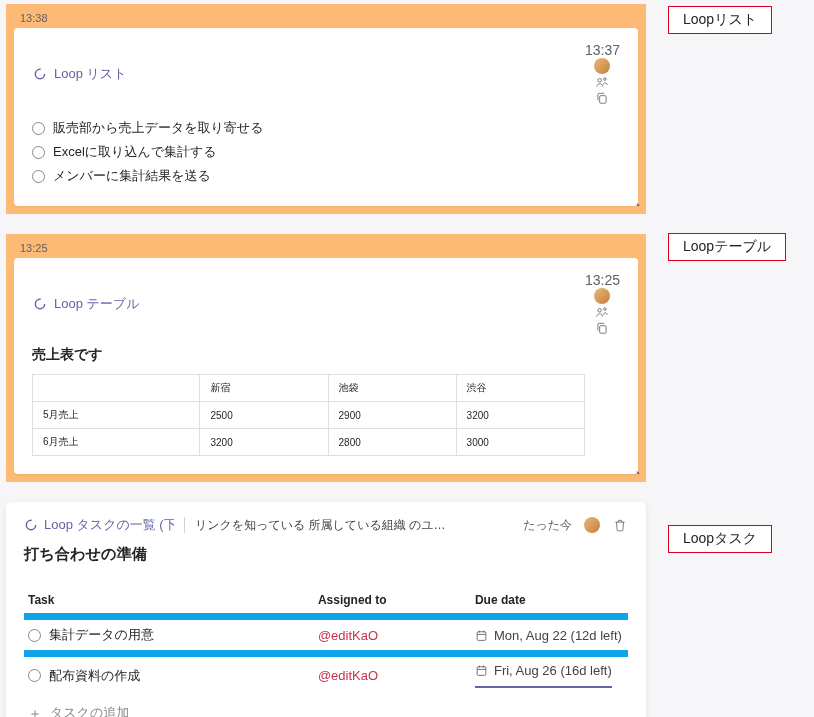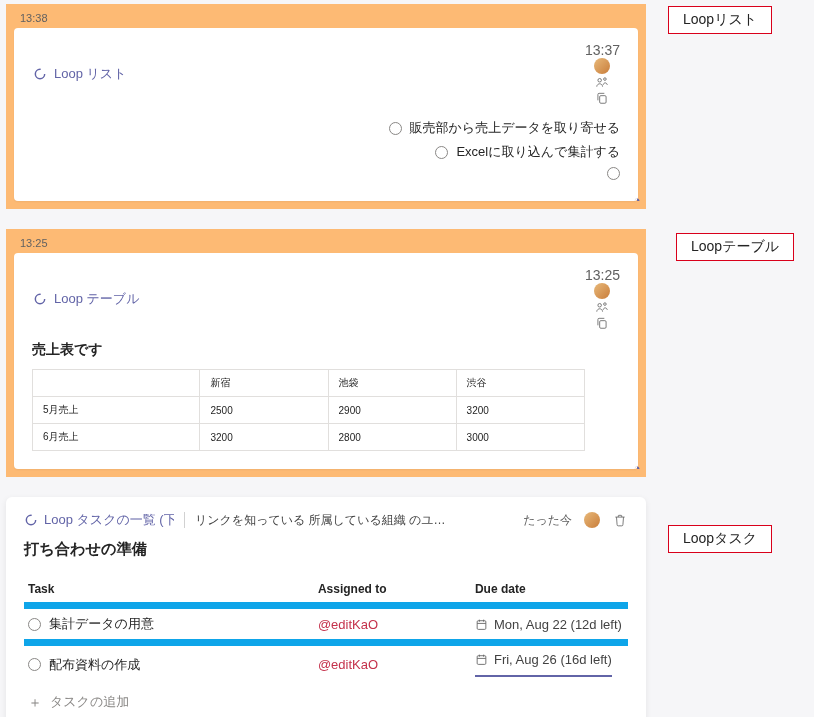--- a/index.html
+++ b/index.html
@@ -77,21 +77,20 @@
     margin-bottom: 10px;
   }
   .checklist { list-style: none; }
   .checklist li {
     display: flex;
     align-items: center;
     gap: 8px;
     padding: 3px 0;
     color: #242424;
     font-size: 13px;
-    justify-content: flex-end;
   }
   .radio {
     width: 13px; height: 13px;
     border: 1.2px solid #8a8886;
     border-radius: 50%;
     flex-shrink: 0;
   }
   .corner-badge {
     position: absolute;
     right: 2px; bottom: 2px;
@@ -150,21 +149,21 @@
   .perm-text {
     font-size: 12px;
     color: #424242;
     white-space: nowrap; overflow: hidden; text-overflow: ellipsis;
     max-width: 260px;
   }
   .task-header-right {
     display: flex; align-items: center; gap: 12px;
     color: #616161; font-size: 12px;
   }
-  .task-table { width: 100%; border-collapse: collapse; margin-top: 16px; }
+  .task-table { width: 100%; border-collapse: collapse; margin-top: 22px; }
   .task-table th {
     text-align: left; font-weight: 600; font-size: 12px;
     padding: 6px 4px;
     color: #242424;
   }
   .task-table td {
     padding: 6px 4px;
     border-top: 7px solid #0ea5e9;
     font-size: 13px;
     vertical-align: middle;
@@ -188,21 +187,21 @@
     background: #fff;
     color: #242424;
     font-size: 14px;
     padding: 4px 14px;
   }
 </style>
 </head>
 <body>
 
 <div class="annotation" style="left:668px; top:6px;">Loopリスト</div>
-<div class="annotation" style="left:668px; top:233px;margin-left:8px;">Loopテーブル</div>
+<div class="annotation" style="left:668px; top:233px;">Loopテーブル</div>
 <div class="annotation" style="left:668px; top:525px;">Loopタスク</div>
 
 <div style="position:absolute; left:6px; top:4px; width:640px;">
 
   <div class="msg-wrap">
     <div class="ts-outer">13:38</div>
     <div class="card">
       <div class="card-header">
         <div class="loop-title">
           <span class="loop-icon">
@@ -235,20 +234,21 @@
         <li>
             <span class="radio"></span>
             <span>販売部から売上データを取り寄せる</span>
           </li>
         <li>
             <span class="radio"></span>
             <span>Excelに取り込んで集計する</span>
           </li>
         <li>
             <span class="radio"></span>
+            <span>メンバーに集計結果を送る</span>
           </li>
       </ul>
     </div>
     <div class="corner-badge">◔</div>
   </div>
 
   <div class="msg-wrap">
     <div class="ts-outer">13:25</div>
     <div class="card">
       <div class="card-header">

